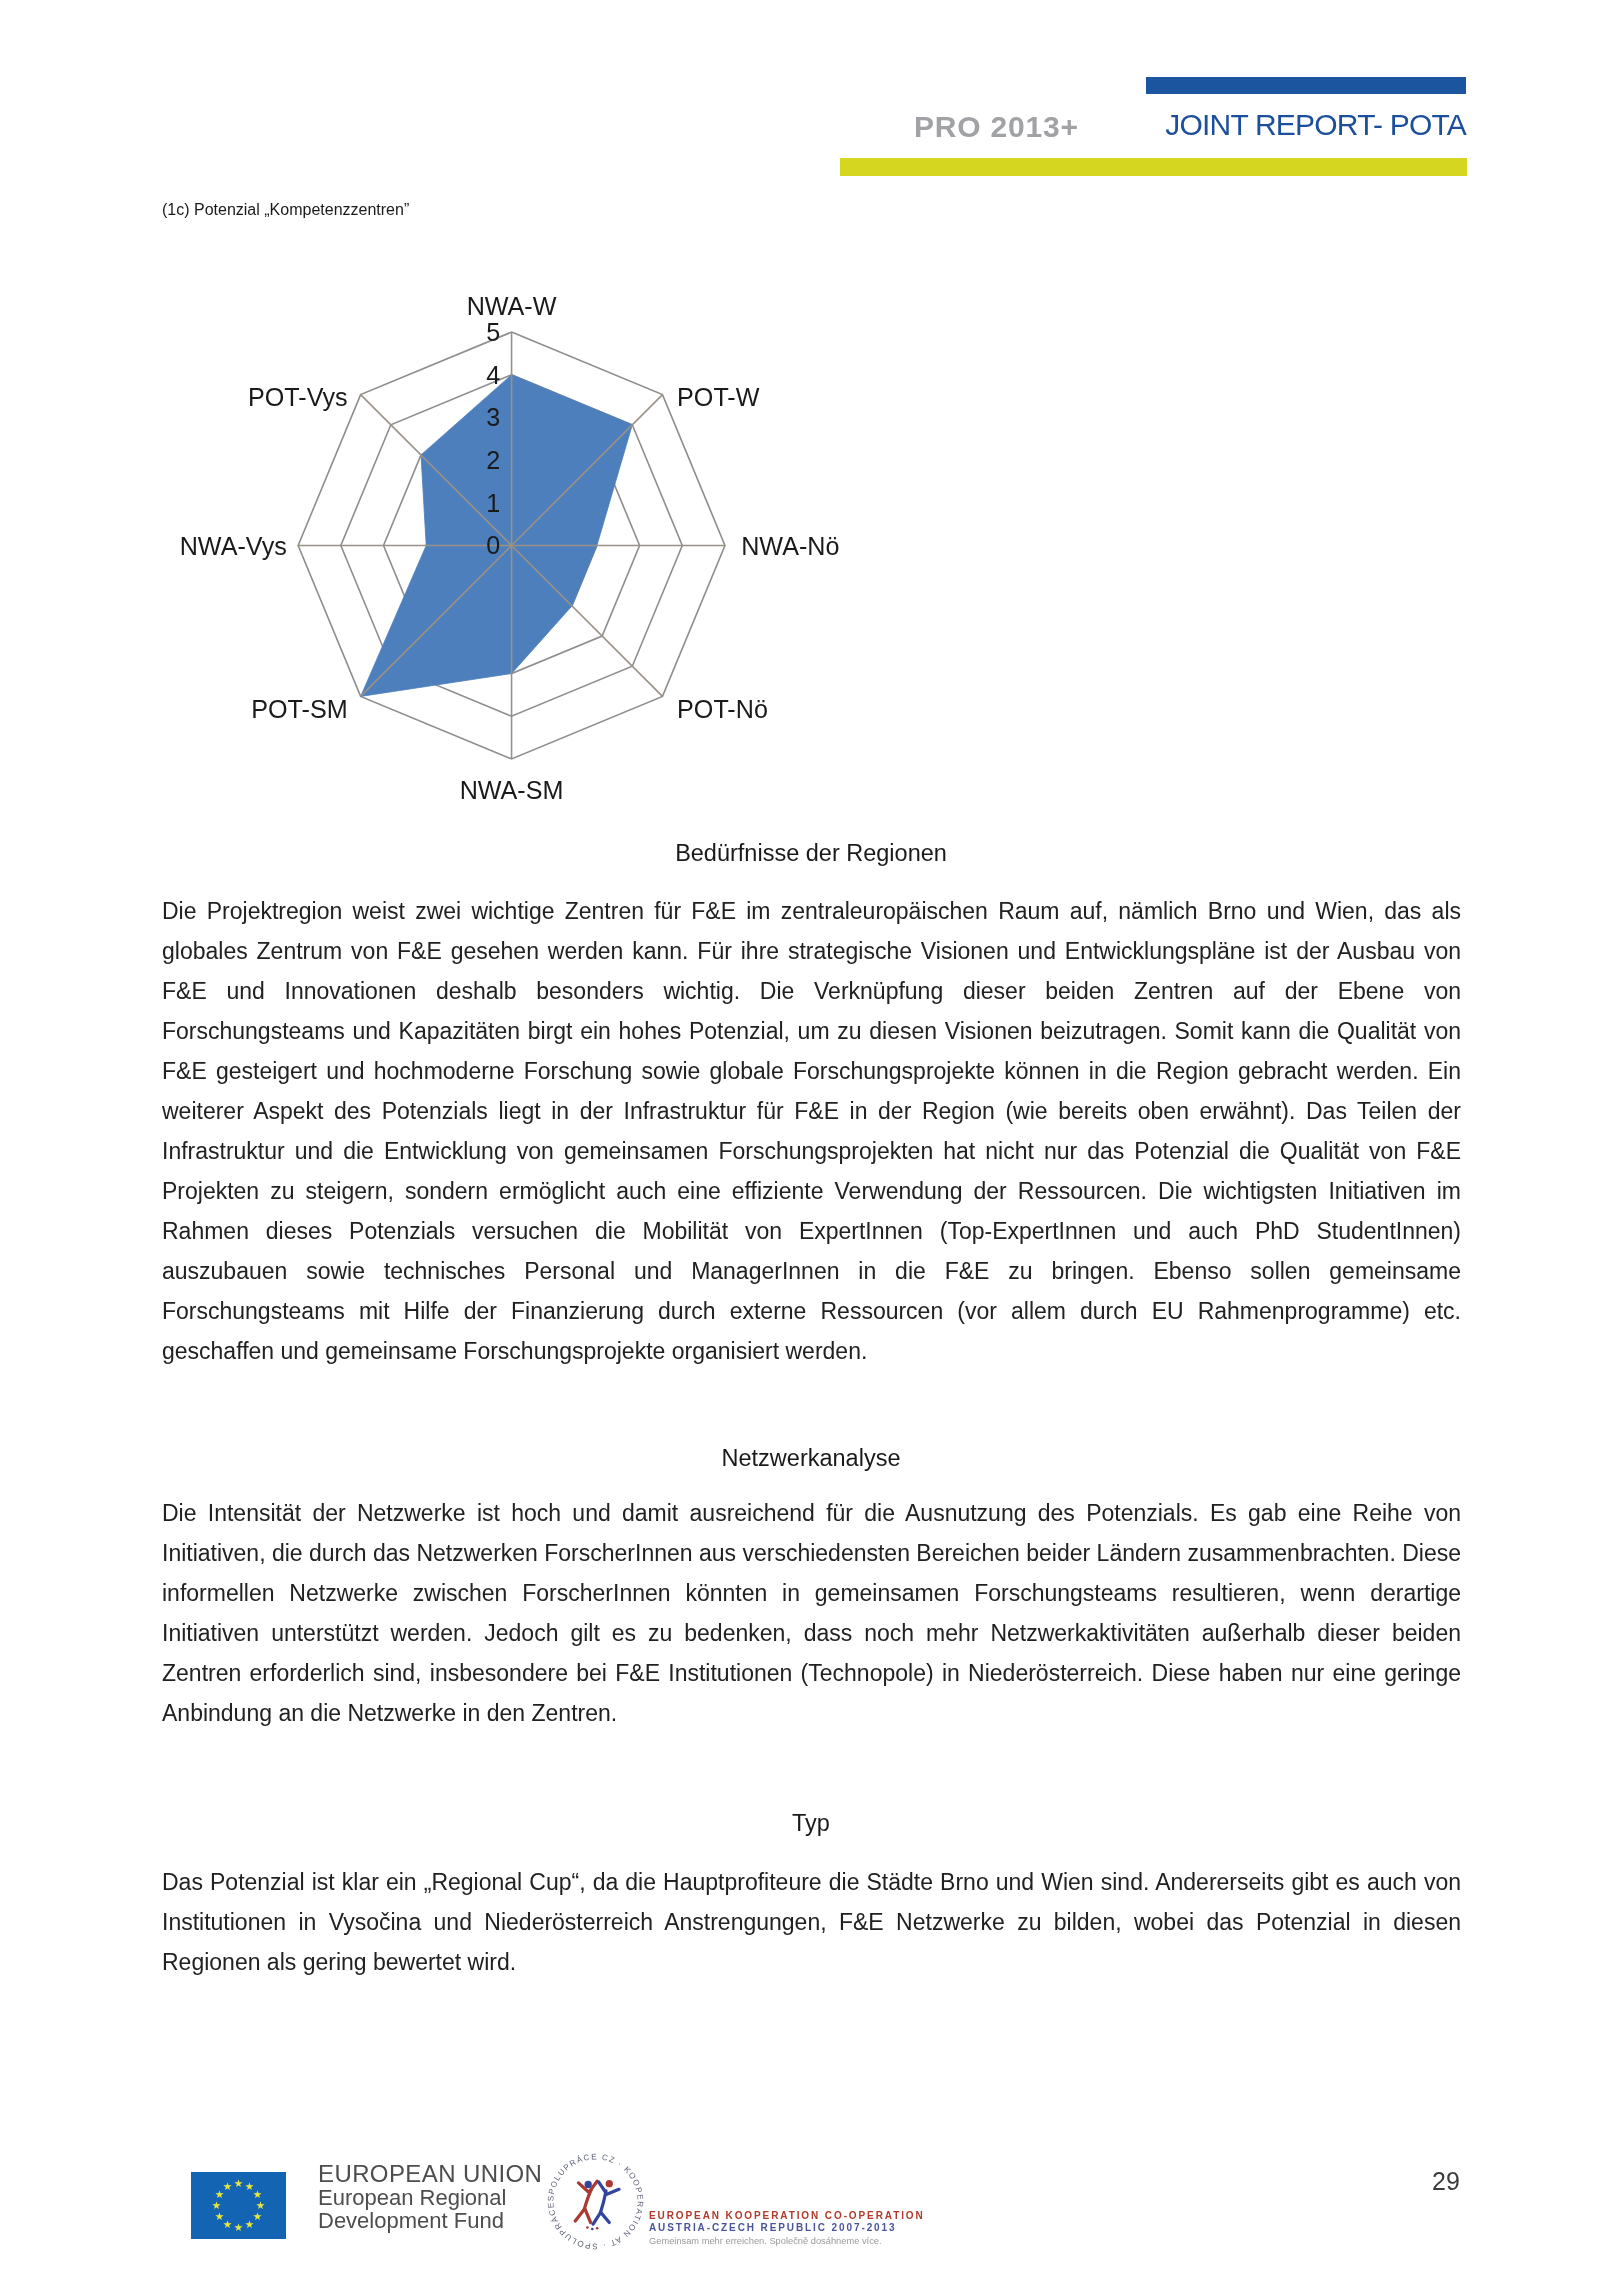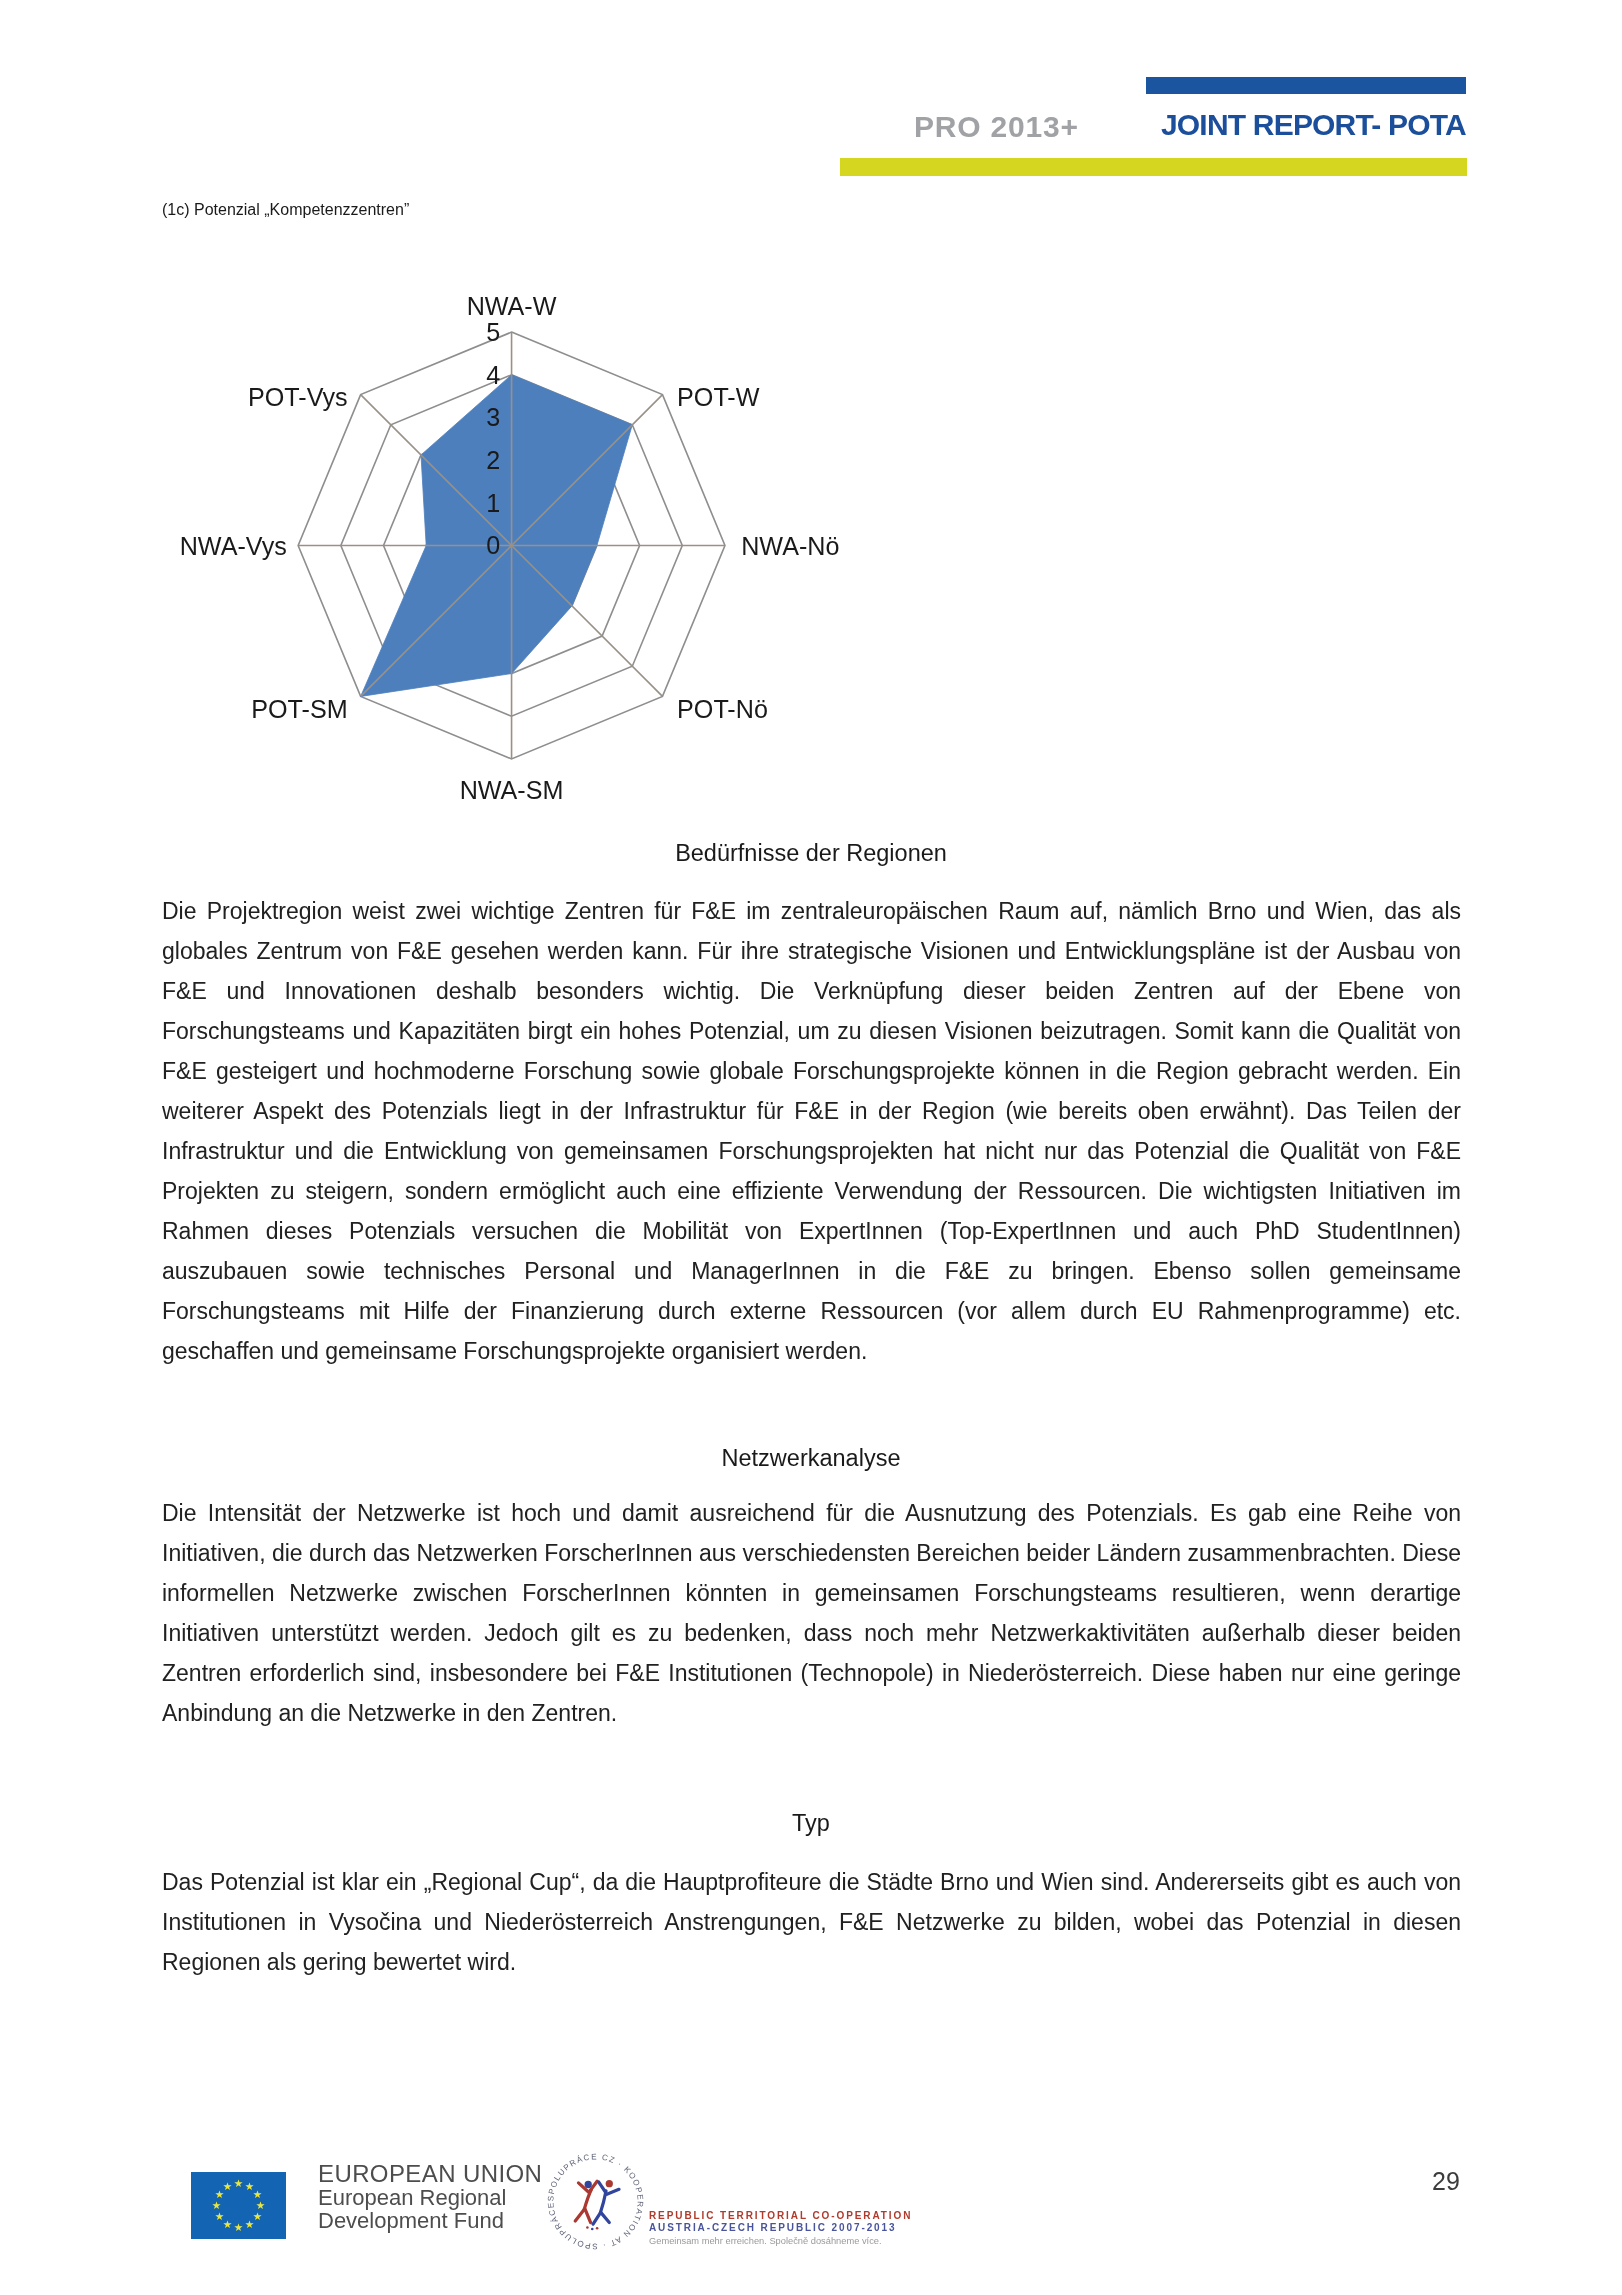--- a/index.html
+++ b/index.html
@@ -15,21 +15,21 @@
   
   #pro-logo{
     left:914px;top:110px;
     font-size:30px;font-weight:bold;letter-spacing:0.8px;
     color:#a0a2a5;
   }
   #hdr-blue-bar{left:1146px;top:77px;width:320px;height:17px;background:#1b55a0;}
   #hdr-title{
     left:1142px;top:108px;width:324px;
     text-align:right;
-    font-size:30px;font-weight:bold;letter-spacing:-0.8px;
+    font-size:30px;font-weight:normal;letter-spacing:-0.8px;
     color:#1b4f9c;
   }
   #hdr-yellow-bar{left:840px;top:158px;width:627px;height:18px;background:#d4d61f;}
   
   #doc-title{left:162px;top:201px;font-size:16px;color:#1a1a1a;}
   
   #radar-svg{left:122px;top:268px;}
   #radar-svg text{font-family:"Liberation Sans", sans-serif;}
   
   .section-heading{
@@ -160,21 +160,21 @@
     </g>
     <circle cx="83" cy="44" r="4.5" fill="#a93931"></circle>
     <g>
       <circle cx="56" cy="98" r="1.6" fill="#a93931"></circle>
       <circle cx="62" cy="100" r="1.6" fill="#32459c"></circle>
       <circle cx="68" cy="99" r="1.6" fill="#a93931"></circle>
     </g>
   </svg>
 
   <div class="abs" id="coop-text">
-    <div class="c1">REPUBLIC TERRITORIAL CO-OPERATION</div>
+    <div class="c1">EUROPEAN KOOPERATION CO-OPERATION</div>
     <div class="c2">AUSTRIA-CZECH REPUBLIC 2007-2013</div>
     <div class="c3">Gemeinsam mehr erreichen. Společně dosáhneme více.</div>
   </div>
 
   <div class="abs" id="page-number">29</div>
 
 </div>
 
 
 </body></html>

